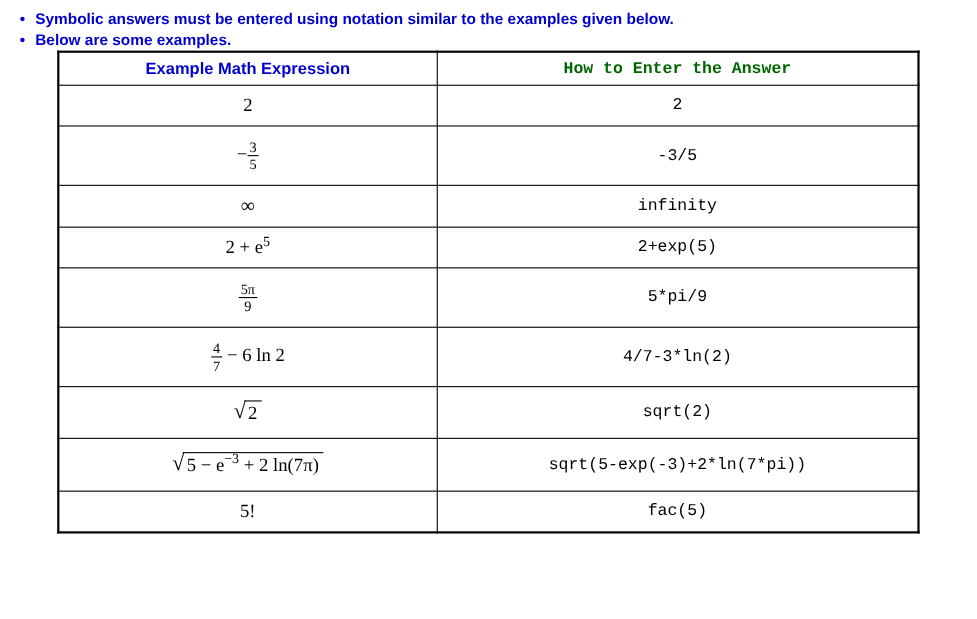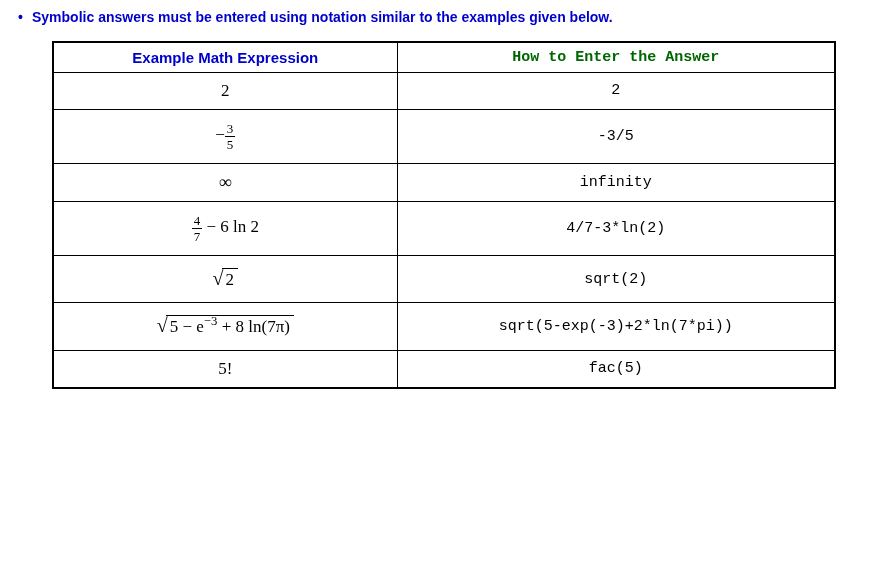--- a/index.html
+++ b/index.html
@@ -5,21 +5,20 @@
     * { box-sizing: border-box; margin: 0; padding: 0; }
     body {
       font-family: Verdana, Geneva, sans-serif;
       font-size: 14px;
       background: #fff;
       padding: 8px 12px;
       width: 888px;
     }
     ul.instructions {
       list-style: none;
-      margin-bottom: 14px;
     }
     ul.instructions li {
       color: #0000cc;
       font-weight: bold;
       font-size: 14px;
       line-height: 1.35;
       padding-left: 20px;
       position: relative;
     }
     ul.instructions li::before {
@@ -89,20 +88,21 @@
       line-height: 1.2;
     }
     sup { font-size: 0.75em; vertical-align: super; line-height: 0; }
     .infinity { font-size: 18px; }
   </style>
 </head>
 <body>
 
 <ul class="instructions">
   <li>Symbolic answers must be entered using notation similar to the examples given below.</li>
+  <li>Below are some examples.</li>
 </ul>
 
 <div class="table-wrap">
 <table>
   <thead>
     <tr>
       <th class="expr-head">Example Math Expression</th>
       <th class="entry-head">How to Enter the Answer</th>
     </tr>
   </thead>
@@ -114,40 +114,52 @@
     <tr class="row-tall">
       <td class="expr">
         <span>−</span><span class="frac"><span class="num">3</span><span class="den">5</span></span>
       </td>
       <td class="entry">-3/5</td>
     </tr>
     <tr>
       <td class="expr"><span class="infinity">∞</span></td>
       <td class="entry">infinity</td>
     </tr>
+    <tr>
+      <td class="expr">
+        <span>2 + </span><span>e</span><sup>5</sup>
+      </td>
+      <td class="entry">2+exp(5)</td>
+    </tr>
+    <tr class="row-tall">
+      <td class="expr">
+        <span class="frac"><span class="num">5π</span><span class="den">9</span></span>
+      </td>
+      <td class="entry">5*pi/9</td>
+    </tr>
     <tr class="row-tall">
       <td class="expr">
         <span class="frac"><span class="num">4</span><span class="den">7</span></span><span> − 6 ln 2</span>
       </td>
       <td class="entry">4/7-3*ln(2)</td>
     </tr>
     <tr class="row-tall">
       <td class="expr">
         <span class="sqrt">
               <span class="radical">√</span>
               <span class="radicand">2</span>
             </span>
       </td>
       <td class="entry">sqrt(2)</td>
     </tr>
     <tr class="row-tall">
       <td class="expr">
         <span class="sqrt">
               <span class="radical">√</span>
-              <span class="radicand"><span>5 − </span><span>e</span><sup>−3</sup><span> + 8 ln(7π)</span></span>
+              <span class="radicand"><span>5 − </span><span>e</span><sup>−3</sup><span> + 2 ln(7π)</span></span>
             </span>
       </td>
       <td class="entry">sqrt(5-exp(-3)+2*ln(7*pi))</td>
     </tr>
     <tr>
       <td class="expr">5!</td>
       <td class="entry">fac(5)</td>
     </tr>
   </tbody>
 </table>

